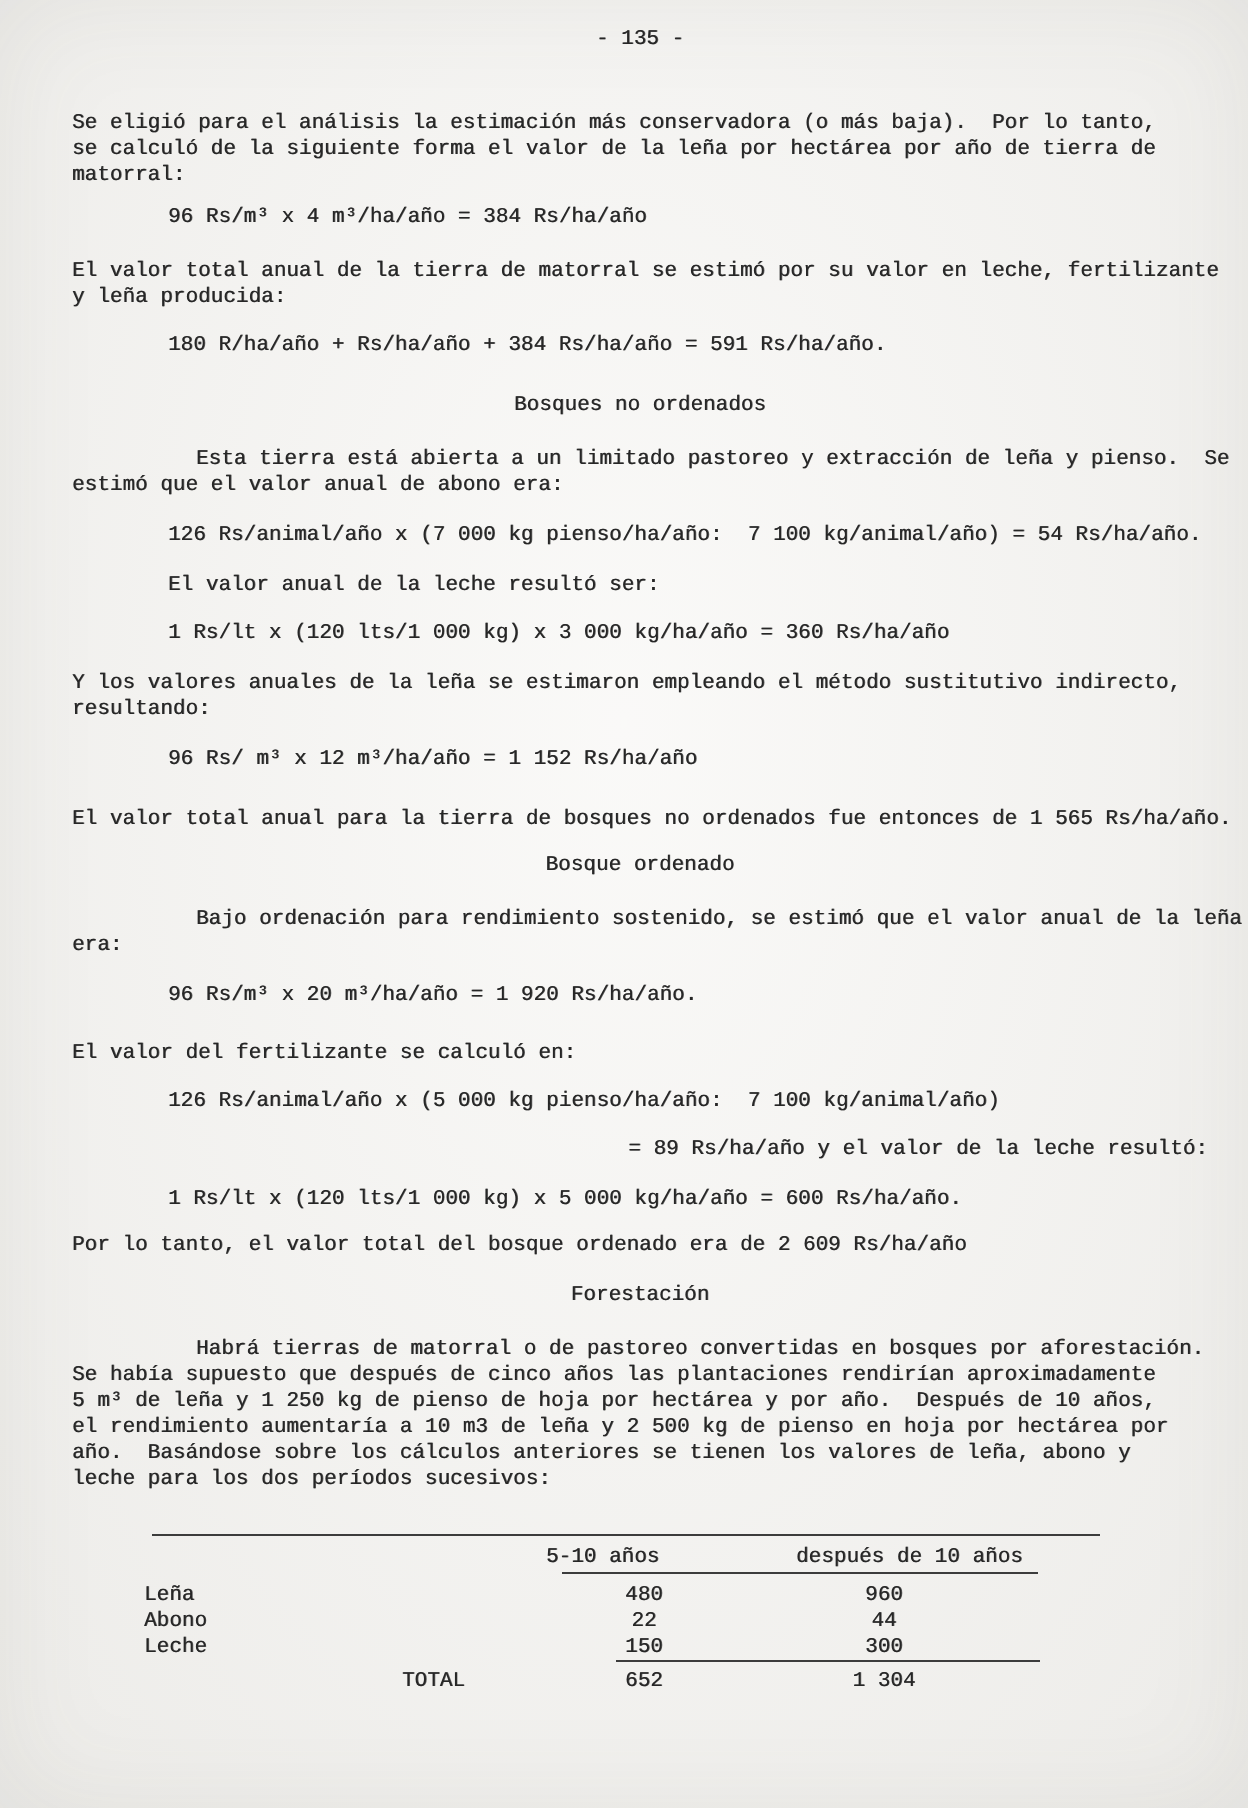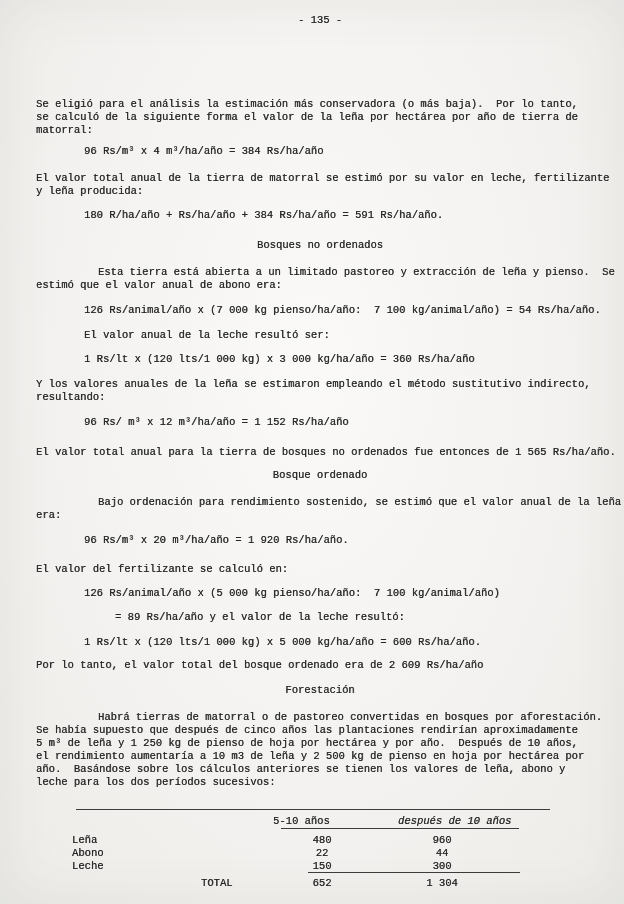--- a/index.html
+++ b/index.html
@@ -20,34 +20,34 @@
     text-shadow: 0.35px 0 0 rgba(38,38,38,0.7);
     background:
       radial-gradient(ellipse at 50% 40%, rgba(255,255,255,0.5), rgba(0,0,0,0.03) 95%),
       #f5f4f1;
     box-shadow: inset 0 0 55px rgba(90,88,80,0.08);
   }
   .pageno { text-align: center; }
   .para, .formula, .line, .heading { white-space: pre; }
   .indent { text-indent: 62px; }
   .formula { padding-left: 48px; }
-  .ind-mid { padding-left: 79px; }
+  .ind-mid { padding-left: 79px; text-align: right; }
   .heading { text-underline-offset: 2.5px; text-decoration-thickness: 1px; text-align: center; }
   
-  .mt45{margin-top:71px}.mt17{margin-top:17px}.mt16{margin-top:16px}
+  .mt45{margin-top:29px}.mt17{margin-top:17px}.mt16{margin-top:16px}
   .mt14{margin-top:14px}.mt12{margin-top:12px}.mt11{margin-top:11px}
   .mt10{margin-top:10px}.mt8{margin-top:8px}
   
   .tablewrap { position: relative; margin-left: 40px; margin-top: 7px; width: 476px; height: 97px; }
   .trow { position: absolute; left: 0; width: 100%; height: 13px; }
   .trow span { position: absolute; white-space: pre; }
   .t-prod-h { left: 2px; }
   .t-val-h { left: 240px; }
   .t-sub1 { left: 197px; font-family: Liberation Mono, monospace; }
-  .t-sub2 { left: 322px; font-style: italic; }
+  .t-sub2 { left: 322px; }
   .t-prod { left: -4px; }
   .t-c1 { left: 206px; width: 80px; text-align: center; }
   .t-c2 { left: 326px; width: 80px; text-align: center; }
   .t-total { left: 125px; }
   .rule { position: absolute; height: 0; border-top: 1.1px solid #3c3c3c; }
   .rule-full { left: 0; width: 474px; top: 13px; }
   .rule-sub { left: 205px; width: 238px; top: 32px; }
   .rule-totals { left: 232px; width: 212px; top: 76px; }
   .r-header { top: 0; }
   .r-subheader { top: 19px; }

